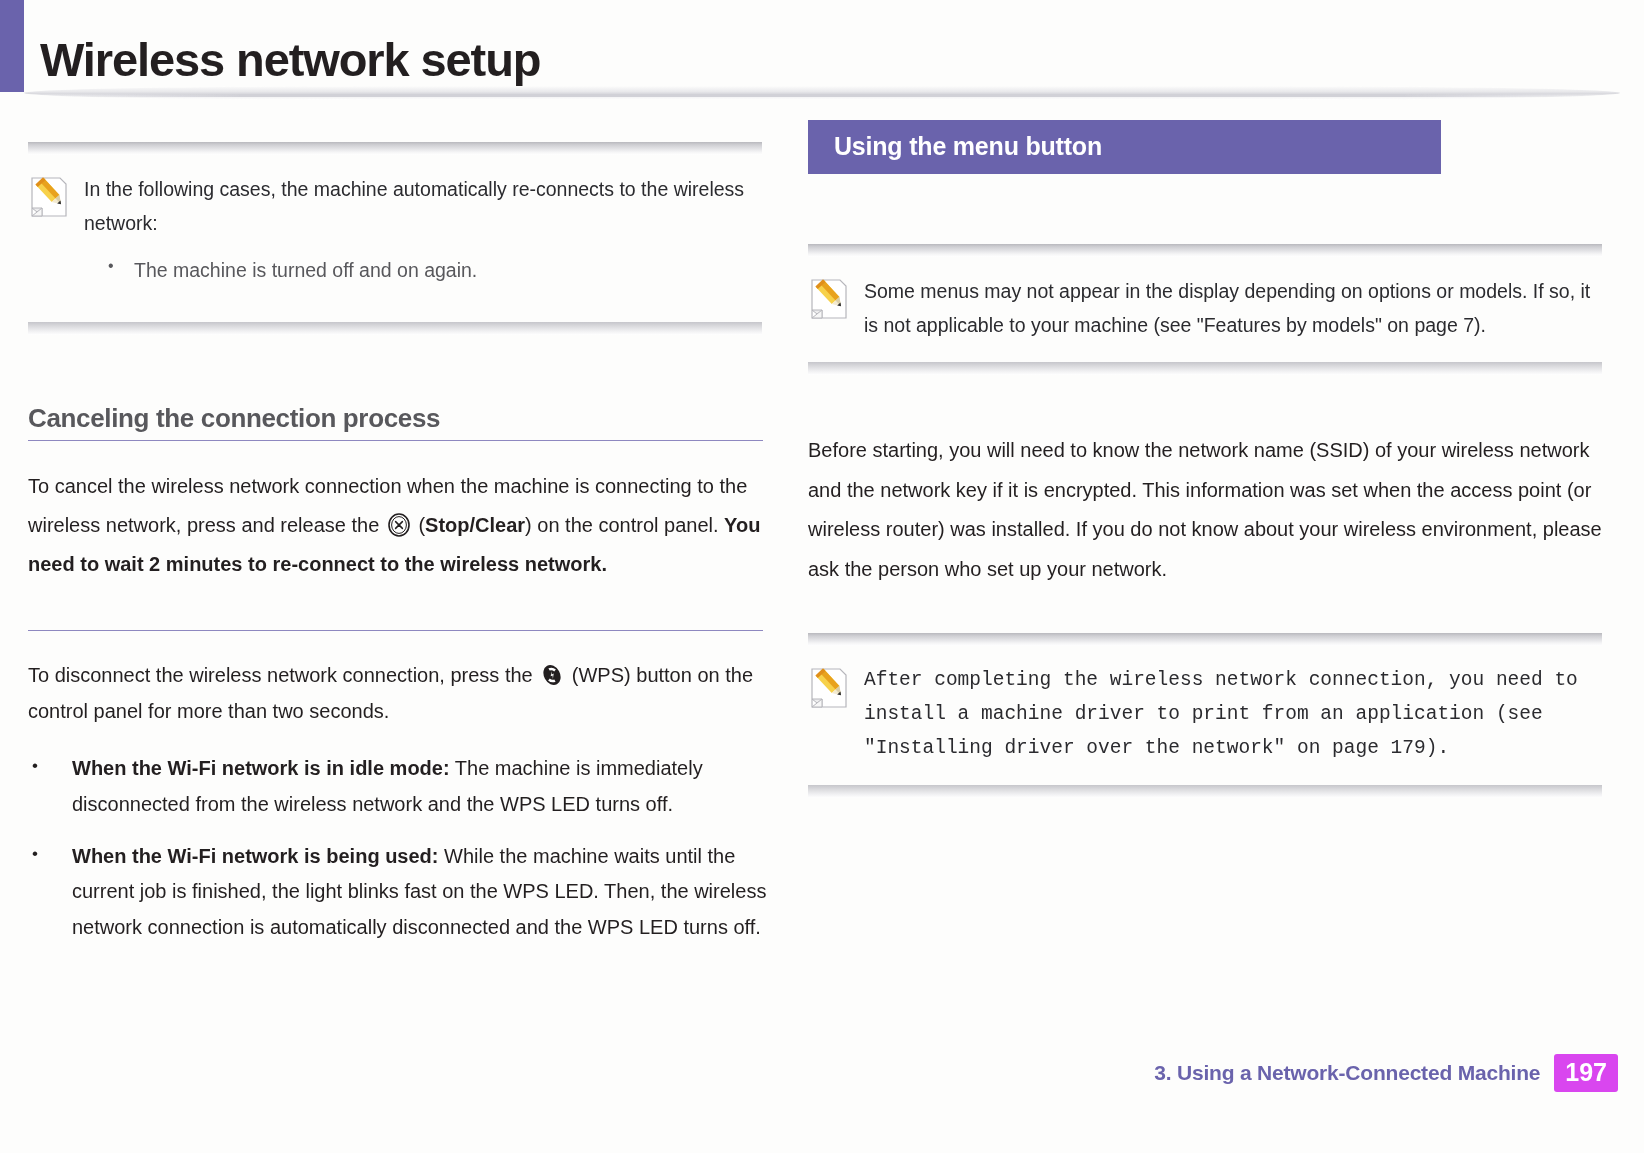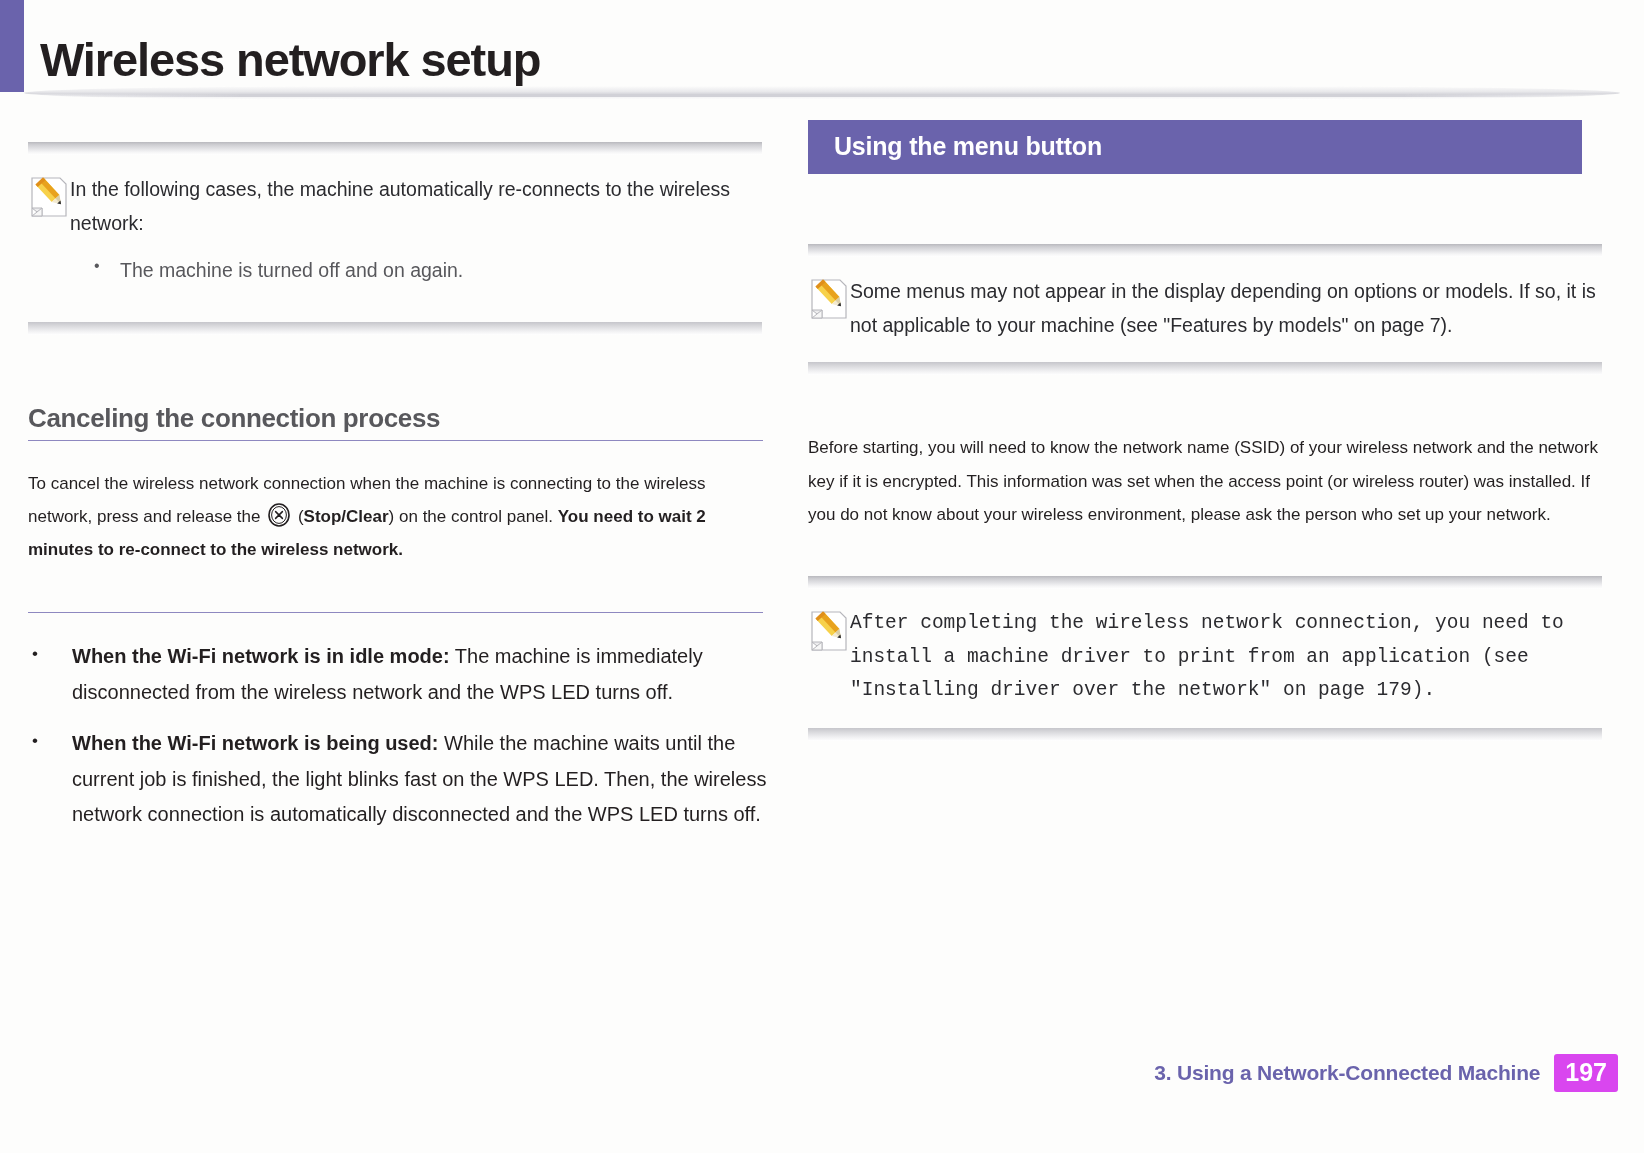--- a/index.html
+++ b/index.html
@@ -90,20 +90,21 @@
   }
   .note-body {
     display: flex;
     align-items: flex-start;
     padding: 18px 0 20px 0;
   }
   .note-text {
     font-size: 19.5px;
     line-height: 1.72;
     color: #2b2b2f;
+    margin-left: 14px;
     flex: 1;
   }
   .note-text ul {
     margin: 14px 0 0 0;
     padding: 0 0 0 8px;
     list-style: none;
   }
   .note-text li {
     position: relative;
     padding-left: 42px;
@@ -145,27 +146,27 @@
   }
 
   .bar-heading {
     background: #6a63ac;
     color: #ffffff;
     font-size: 25px;
     font-weight: bold;
     letter-spacing: -0.2px;
     padding: 12px 0 13px 26px;
     margin: 0;
-    width: 774px;
+    width: 633px;
     box-sizing: border-box;
   }
 
   
   p.body {
-    font-size: 17px;
+    font-size: 20px;
     line-height: 1.95;
     color: #231f20;
     margin: 0 0 22px 0;
   }
   p.body.tight { line-height: 1.82; }
   .b { font-weight: bold; }
 
   ul.bullets {
     list-style: none;
     margin: 10px 0 0 0;
@@ -277,20 +278,28 @@
       <p class="body"><span>To cancel the wireless network connection when the machine is connecting to the wireless network, press and release the </span><span class="icon-stopclear"><svg viewBox="0 0 24 24" width="24" height="24" xmlns="http://www.w3.org/2000/svg">
               <ellipse cx="12" cy="12" rx="10" ry="11" fill="none" stroke="#231f20" stroke-width="1.6"></ellipse>
               <ellipse cx="12" cy="12" rx="7.4" ry="8.4" fill="none" stroke="#231f20" stroke-width="1"></ellipse>
               <path d="M8.6 8.6 L15.4 15.4 M15.4 8.6 L8.6 15.4" stroke="#231f20" stroke-width="1.5" stroke-linecap="round"></path>
             </svg></span><span> (</span><span class="b">Stop/Clear</span><span>) on the control panel. </span><span class="b">You need to wait 2 minutes to re-connect to the wireless network.</span></p>
     </div>
 
     <div style="margin-top:46px;">
       <div class="sub-heading-rule"></div>
 
+      <p class="body tight"><span>To disconnect the wireless network connection, press the </span><span class="icon-wps"><svg viewBox="0 0 22 24" width="22" height="24" xmlns="http://www.w3.org/2000/svg">
+              <g transform="rotate(-28 11 12)">
+                <ellipse cx="11" cy="12" rx="8" ry="10.5" fill="#231f20"></ellipse>
+                <path d="M11 4.4 a7 7 0 0 1 6 4.6 l-2.4 .9 a4.5 4.5 0 0 0 -3.6 -2.9 Z" fill="#ffffff"></path>
+                <path d="M11 19.6 a7 7 0 0 1 -6 -4.6 l2.4 -.9 a4.5 4.5 0 0 0 3.6 2.9 Z" fill="#ffffff"></path>
+                <path d="M12.4 8.4 L9.2 12.6 h2.1 l-1.4 3.3 3.3 -4.4 h-2.2 Z" fill="#ffffff"></path>
+              </g>
+            </svg></span><span> (WPS) button on the control panel for more than two seconds.</span></p>
 
       <ul class="bullets">
         <li><span class="b">When the Wi-Fi network is in idle mode:</span><span> The machine is immediately disconnected from the wireless network and the WPS LED turns off.</span></li>
         <li><span class="b">When the Wi-Fi network is being used:</span><span> While the machine waits until the current job is finished, the light blinks fast on the WPS LED. Then, the wireless network connection is automatically disconnected and the WPS LED turns off.</span></li>
       </ul>
     </div>
   </div>
 
   <div class="col col-right">
 

